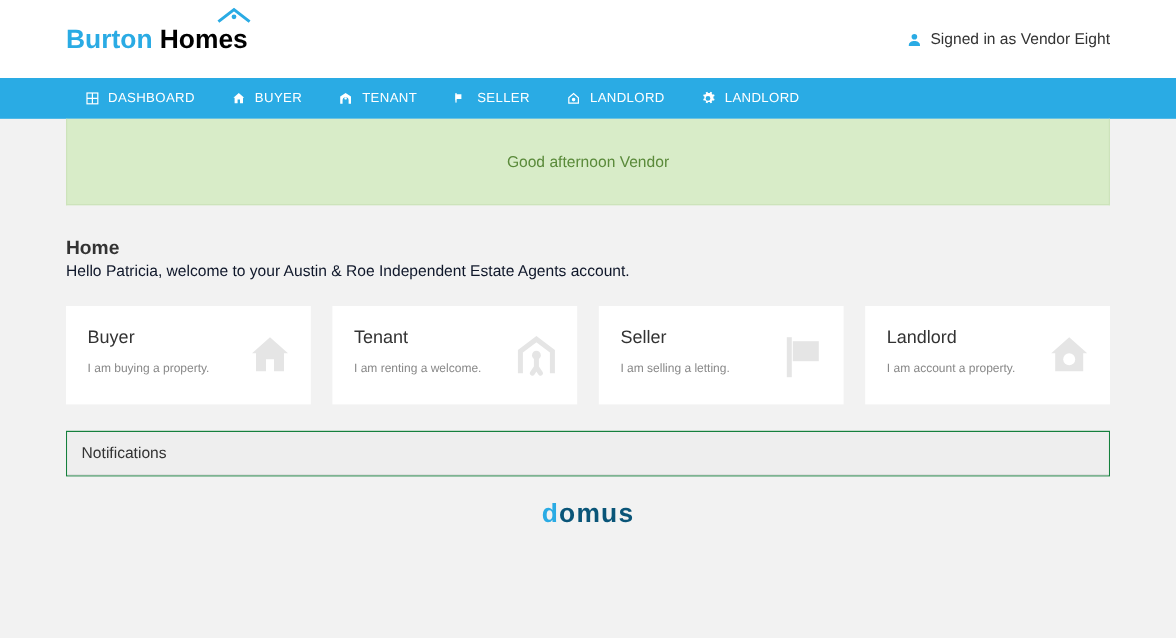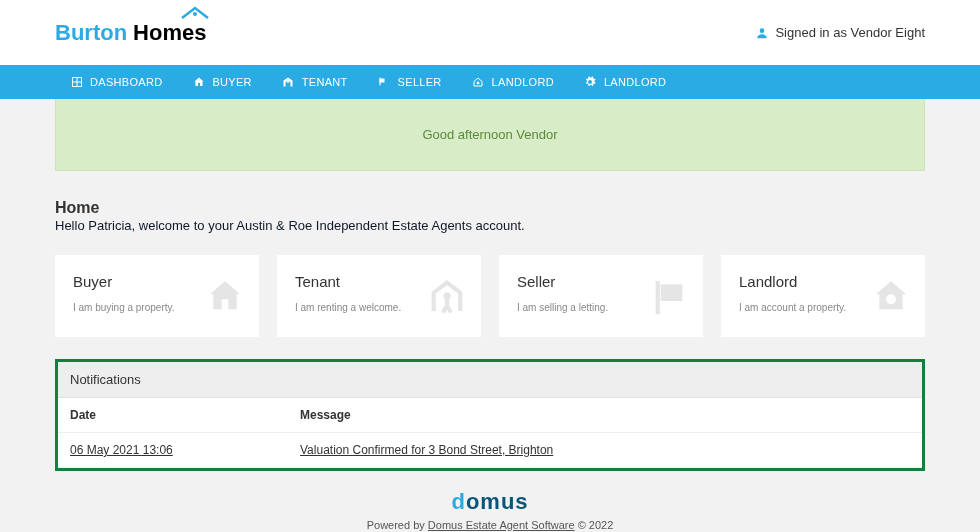--- a/index.html
+++ b/index.html
@@ -112,21 +112,21 @@
     right: 14px;
     top: 50%;
     transform: translateY(-50%);
     width: 40px;
     height: 40px;
     color: #e5e5e5;
   }
   .notifications {
     margin-top: 22px;
     background: #fff;
-    border: 3px solid #15803d;
+    border: 1px solid #15803d;
   }
   .notif-header {
     background: #eeeeee;
     padding: 10px 12px;
     font-size: 13px;
     color: #333;
     border-bottom: 1px solid #e0e0e0;
   }
   .notif-table { width: 100%; border-collapse: collapse; }
   .notif-table th {
@@ -279,37 +279,20 @@
       <div class="card-desc">I am account a property.</div>
       <svg class="card-icon" viewBox="0 0 24 24" fill="currentColor">
           <path d="M12 3l9 8h-2v9H5v-9H3z"></path>
           <circle cx="12" cy="14" r="3" fill="#fff"></circle>
         </svg>
     </div>
   </div>
 
   <div class="notifications">
     <div class="notif-header">Notifications</div>
-    <table class="notif-table">
-      <thead>
-        <tr>
-          <th class="col-date">Date</th>
-          <th>Message</th>
-        </tr>
-      </thead>
-      <tbody>
-        <tr>
-          <td><span class="link">06 May 2021 13:06</span></td>
-          <td><span class="link">Valuation Confirmed for 3 Bond Street, Brighton</span></td>
-        </tr>
-      </tbody>
-    </table>
   </div>
 
   <div class="footer">
     <div class="footer-logo">
       <span class="d">d</span><span class="rest">omus</span>
     </div>
-    <div class="footer-text">
-      <span>Powered by </span><span class="fl">Domus Estate Agent Software</span><span> © 2022</span>
-    </div>
   </div>
 </div>
 
 </body></html>

